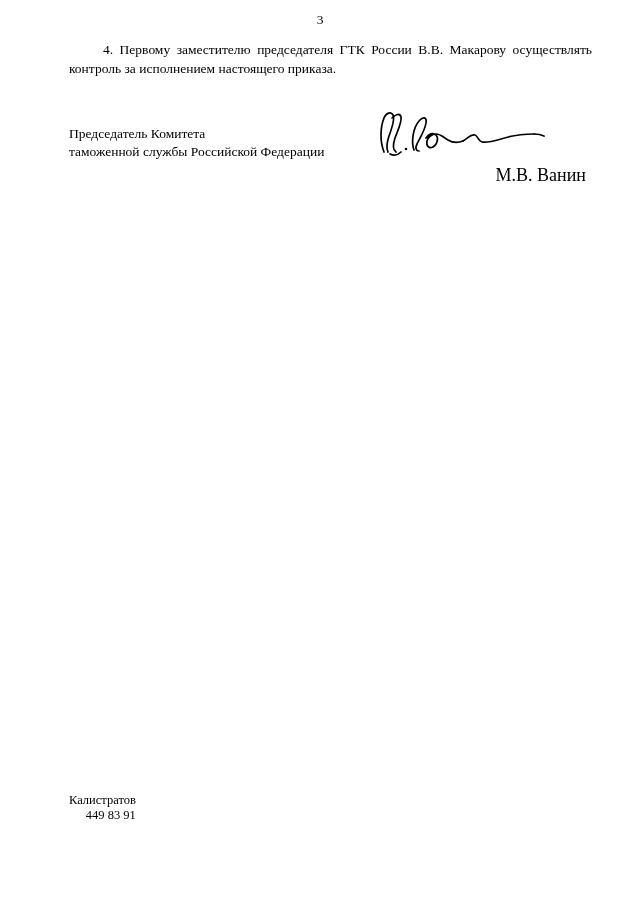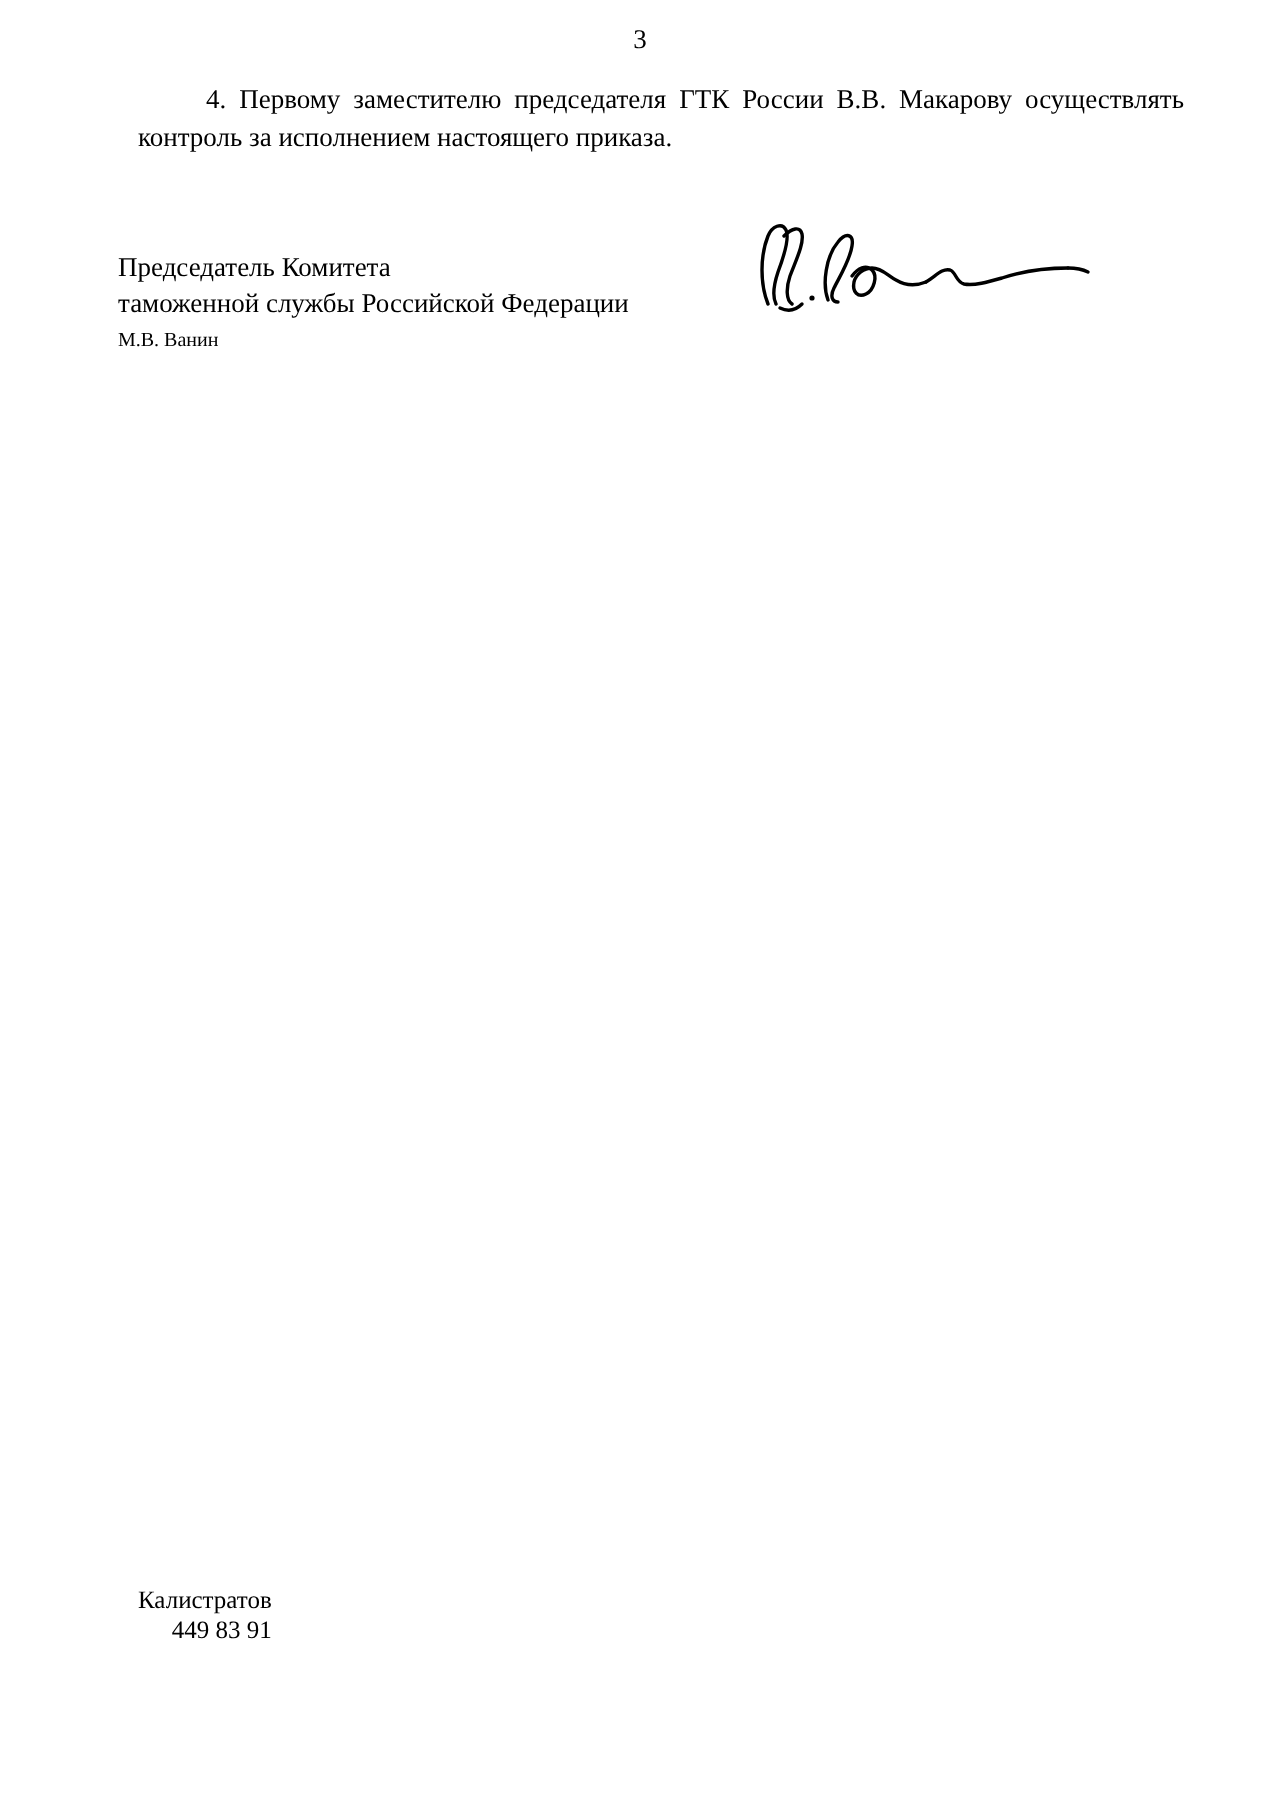--- a/index.html
+++ b/index.html
@@ -37,36 +37,36 @@
     width: 523px;
     font-size: 13.5px;
     line-height: 19px;
     text-align: justify;
     text-indent: 34px;
     font-family: "Liberation Serif", serif;
   }
   .signature-block {
     position: absolute;
     top: 125px;
-    left: 59px;
+    left: 69px;
     width: 523px;
   }
   .sig-lines {
     font-size: 13.5px;
     line-height: 17.5px;
     font-family: "Liberation Serif", serif;
     white-space: nowrap;
   }
   .sig-name {
     position: absolute;
     top: 40px;
     left: 0;
     width: 517px;
-    text-align: left;
-    font-size: 10px;
+    text-align: right;
+    font-size: 18px;
     font-family: "Liberation Serif", serif;
   }
   .signature-mark {
     position: absolute;
     top: 108px;
     left: 370px;
     width: 180px;
     height: 52px;
   }
   .footer-block {

